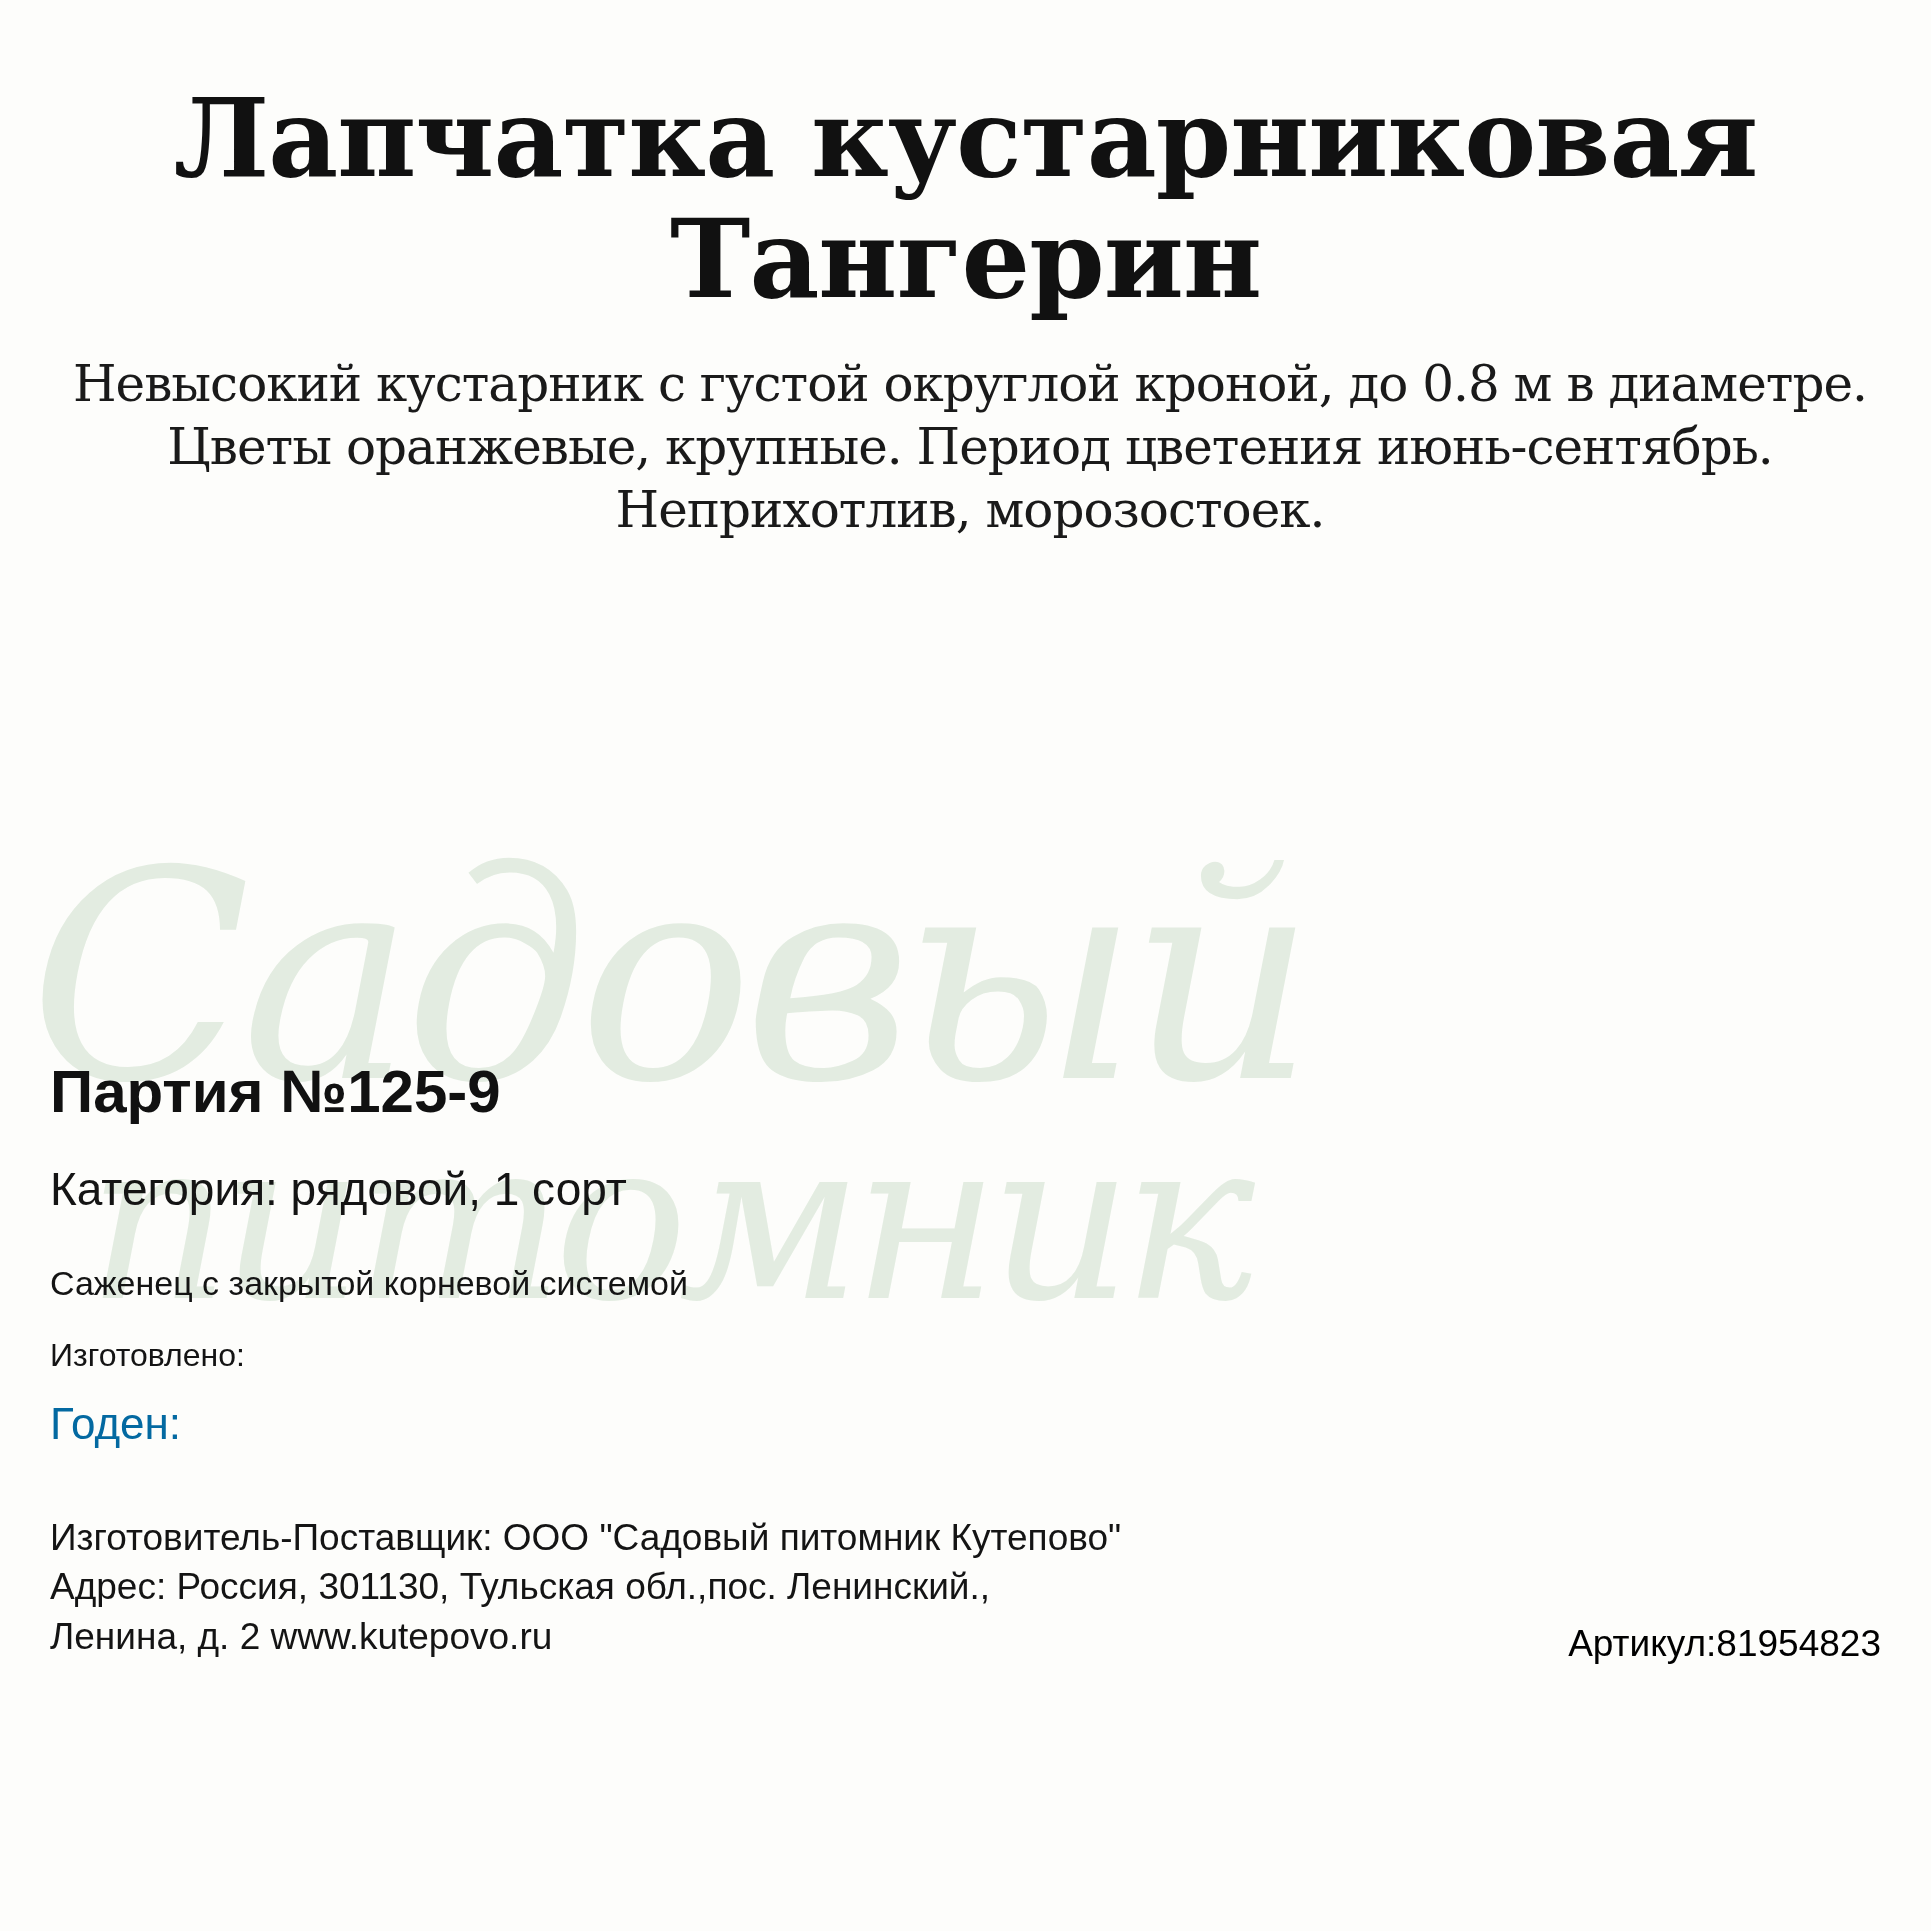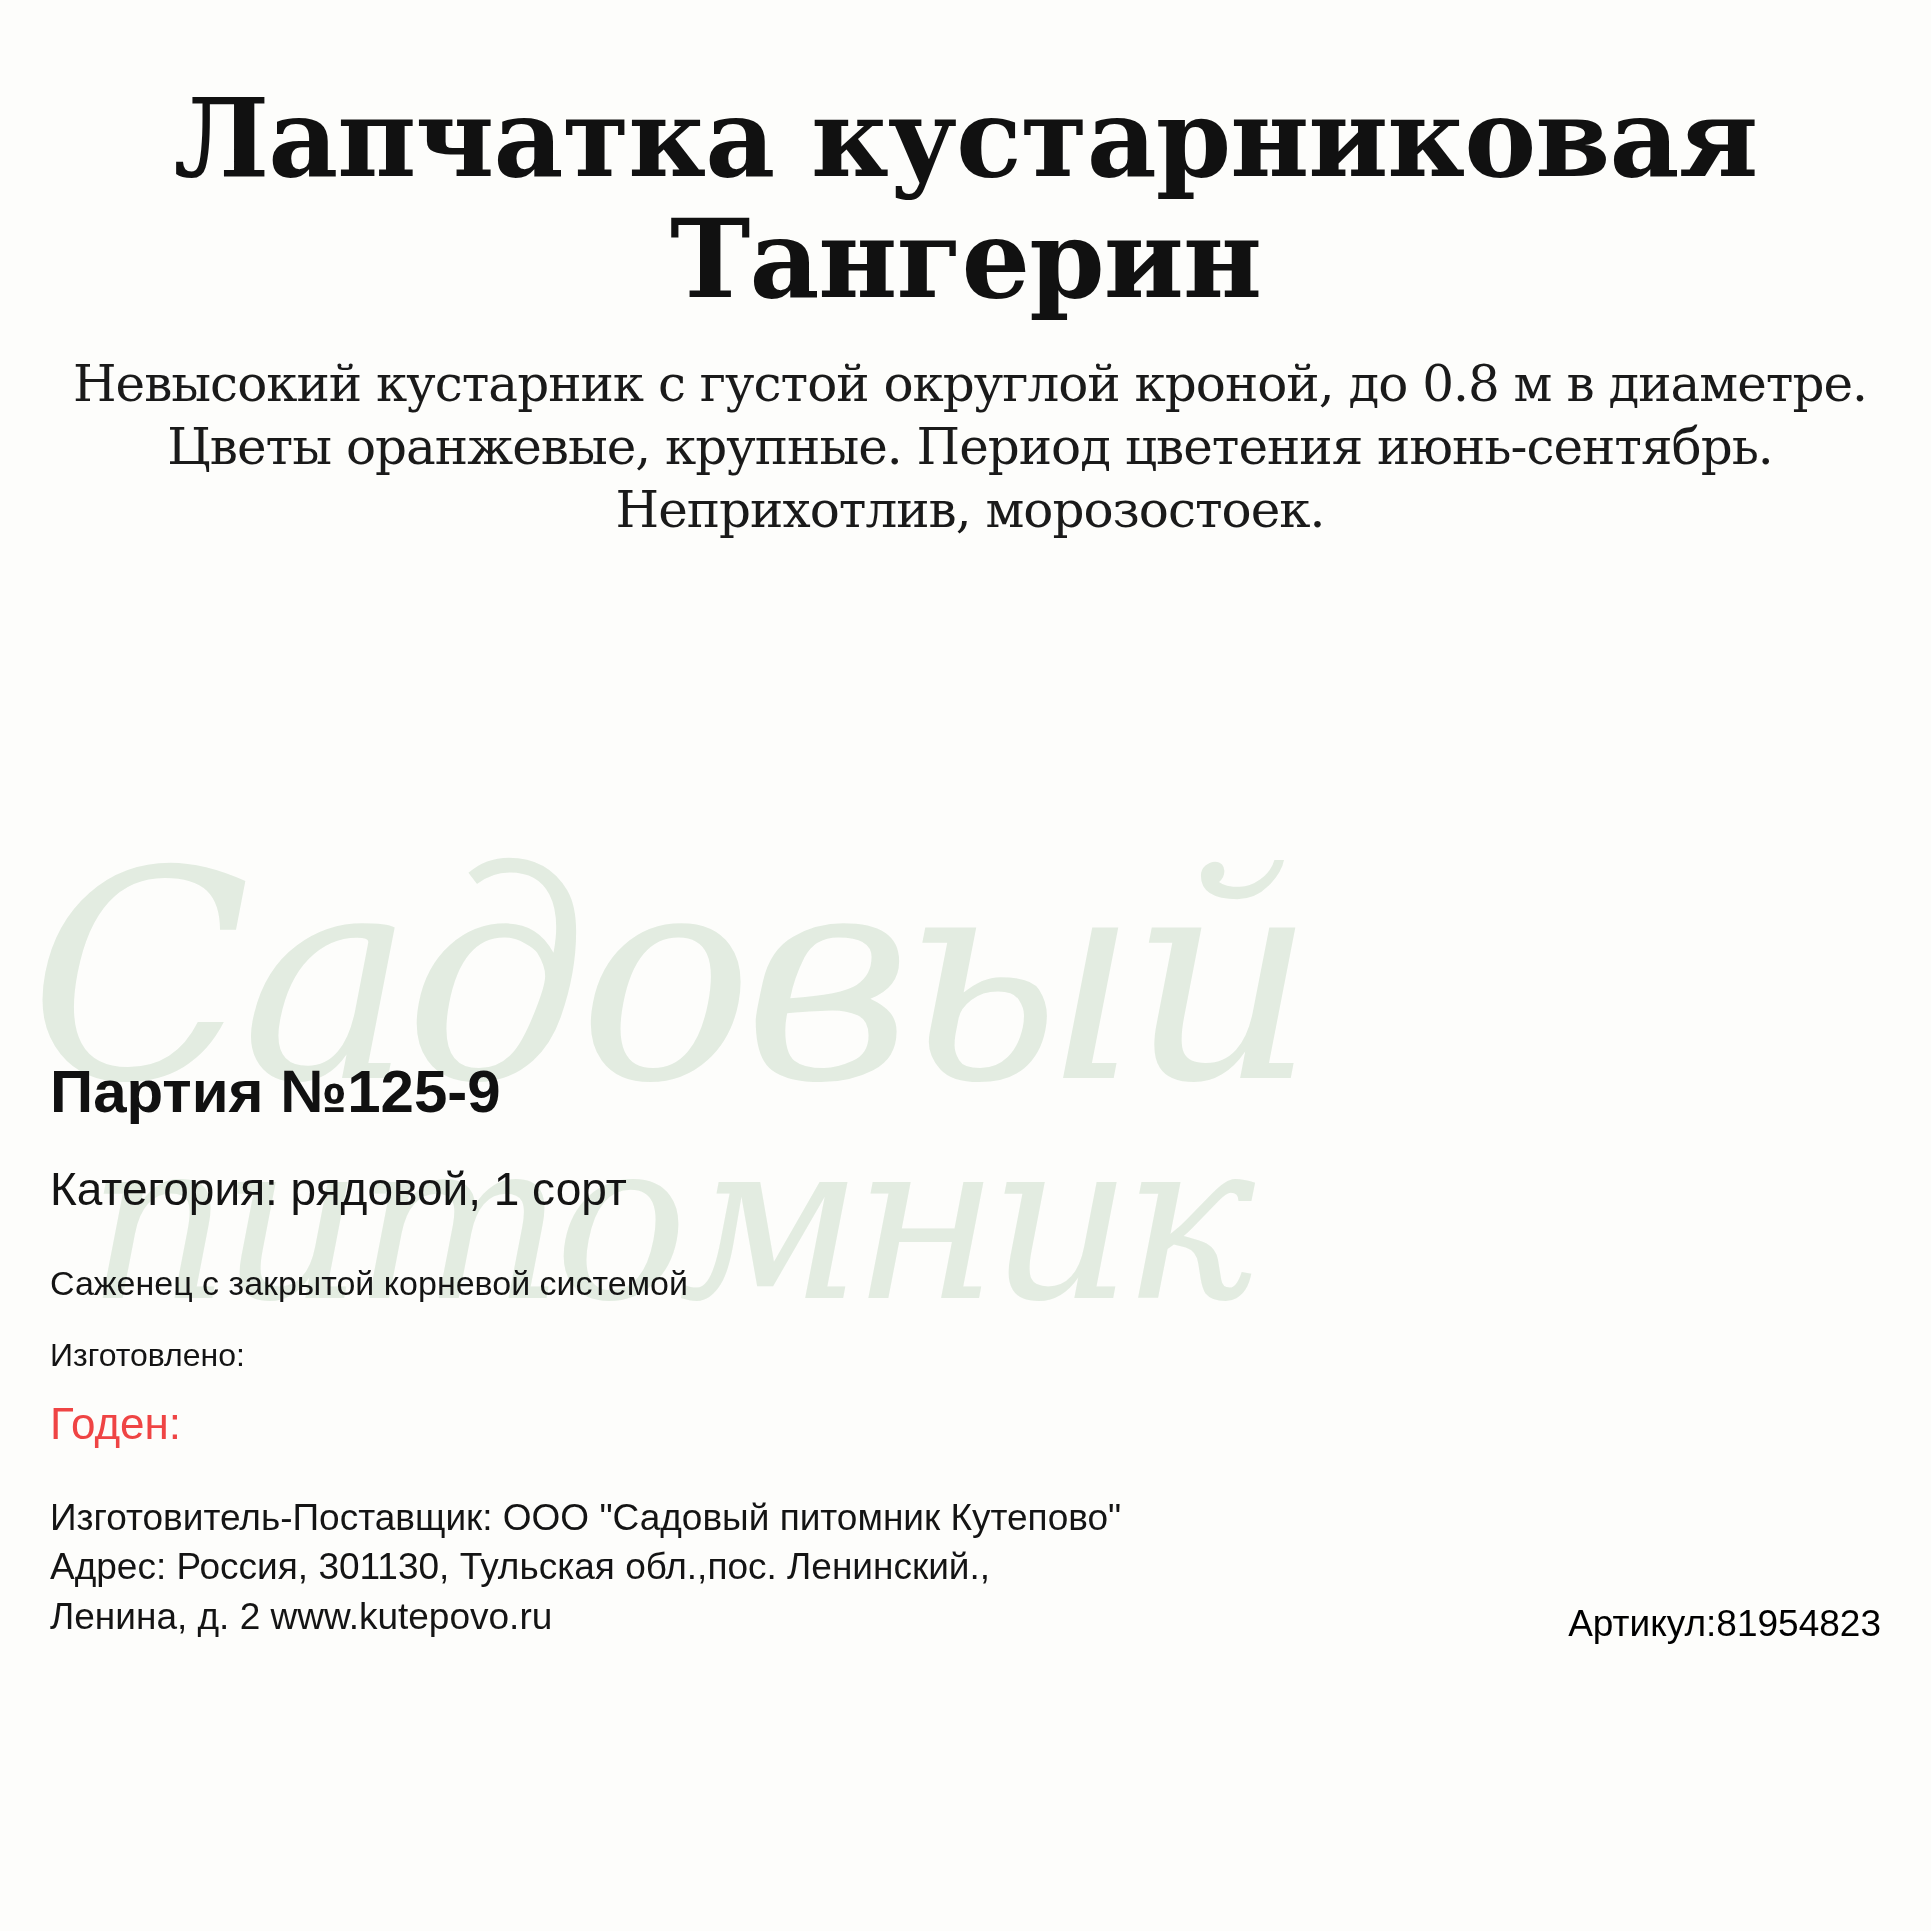--- a/index.html
+++ b/index.html
@@ -108,22 +108,22 @@
 
   .made {
     font-size: 32px;
     color: #141414;
     margin-bottom: 25px;
     margin-top: 28px;
   }
 
   .valid {
     font-size: 44px;
-    color: #ef4444;
-    margin-bottom: 44px;
+    color: #0369a1;
+    margin-bottom: 64px;
   }
 
   .gost {
     font-size: 44px;
     color: #141414;
     margin-bottom: 29px;
     letter-spacing: 0.5px;
   }
 
   .maker {

